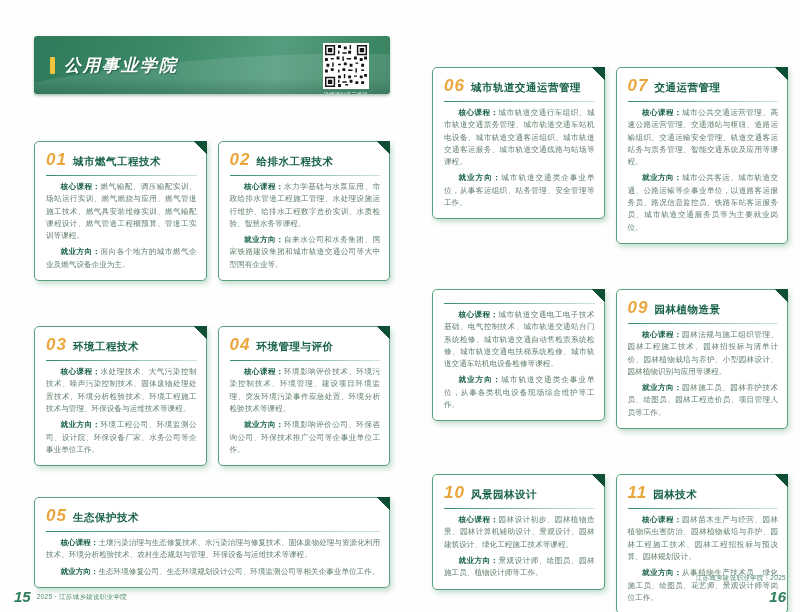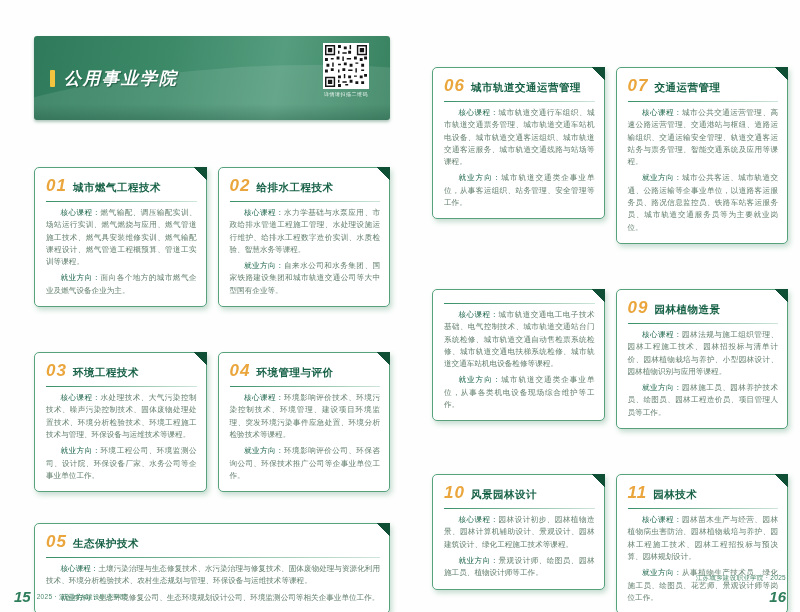--- a/index.html
+++ b/index.html
@@ -3,21 +3,21 @@
 <meta charset="utf-8">
 <style>
   * { box-sizing: border-box; margin: 0; padding: 0; }
   html,body { width:800px; height:612px; background:#ffffff; font-family:"Liberation Sans", sans-serif; overflow:hidden; }
   .spread { display:flex; width:800px; height:612px; background:#fdfefd; }
   .page { position:relative; width:400px; height:612px; }
   .page--left  { padding:36px 10px 0 34px; }
   .page--right { padding:36px 12px 0 32px; }
 
   
-  .banner { position:relative; height:84px; margin-bottom:16px; border-radius:3px;
+  .banner { position:relative; height:58px; margin-bottom:16px; border-radius:3px;
     overflow:hidden; display:flex; align-items:center; padding-left:16px;
     background:linear-gradient(100deg,#2e7a5a 0%,#3d8a69 38%,#559d7e 68%,#37815f 100%);
     box-shadow:0 2px 3px rgba(35,95,70,.35); }
   .banner::before { content:""; position:absolute; left:-30%; top:38%; width:170%; height:130%;
     background:rgba(255,255,255,.10); border-radius:50% 50% 0 0 / 62% 62% 0 0; transform:rotate(-4deg); }
   .banner::after { content:""; position:absolute; left:0; bottom:0; width:100%; height:16px;
     background:linear-gradient(to bottom, rgba(0,0,0,0), rgba(10,60,40,.25)); }
   .accent-bar { width:5px; height:17px; background:#f3c43e; margin-right:9px; border-radius:1px; position:relative; z-index:2; }
   .banner-title { position:relative; z-index:2; color:#fff; font-size:17px; font-weight:bold; font-style:italic;
     letter-spacing:2px; text-shadow:1px 1px 1px rgba(0,45,28,.45); }
@@ -34,21 +34,21 @@
     box-shadow:2px 3px 5px rgba(76,146,112,.30);margin-top:31px; }
   .card-fold { position:absolute; top:-1px; right:-1px; width:13px; height:13px;
     background:linear-gradient(225deg,#0f4f35 50%, rgba(0,0,0,0) 50.5%); }
   .card-head { display:flex; align-items:baseline; gap:6px; padding-right:12px; }
   .card-num { font-size:17px; font-weight:bold; font-style:italic; color:#eaa63c; letter-spacing:1px; }
   .card-title { font-size:10.5px; font-weight:bold; color:#176247; letter-spacing:.5px; }
   .card-rule { height:1px; margin:5px 0 5px; background:linear-gradient(to right,#379067,#cfe6da); }
   .card p { margin:0 0 4px; font-size:7.6px; line-height:1.62; color:#64806f;
     text-indent:1.9em; text-align:justify; }
   .card p:last-child { margin-bottom:1px; }
-  .lbl { color:#1a6348; font-weight:normal; }
+  .lbl { color:#1a6348; font-weight:bold; }
 
   
   .footer { position:absolute; bottom:9px; display:flex; align-items:flex-end; gap:6px;
     font-size:6.5px; color:#4c8a6d; }
   .footer--left { left:14px; }
   .footer--right { right:14px;flex-direction:column; }
   .page-num { font-size:15px; font-style:italic; font-weight:bold; color:#2e7d5b; line-height:.9; }
   .footer-note { padding-bottom:1px; letter-spacing:.3px; }
 </style>
 </head>

